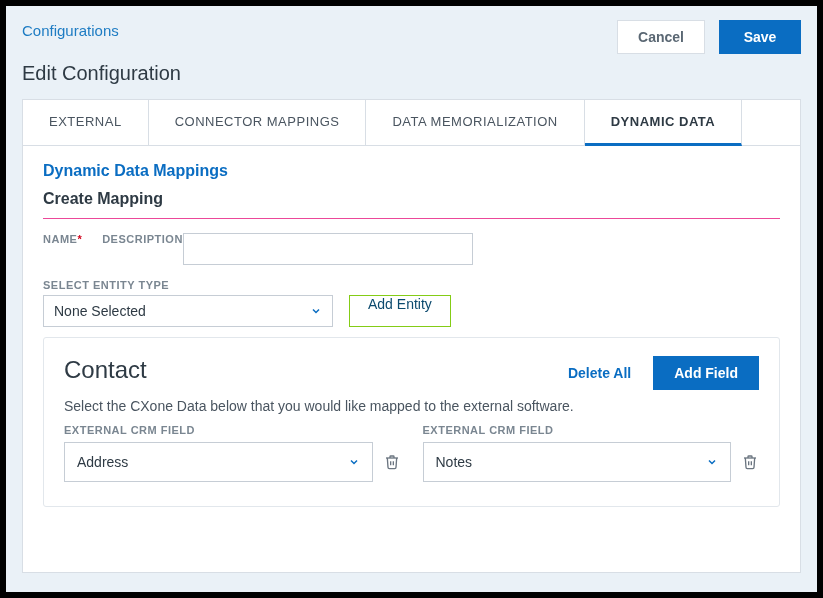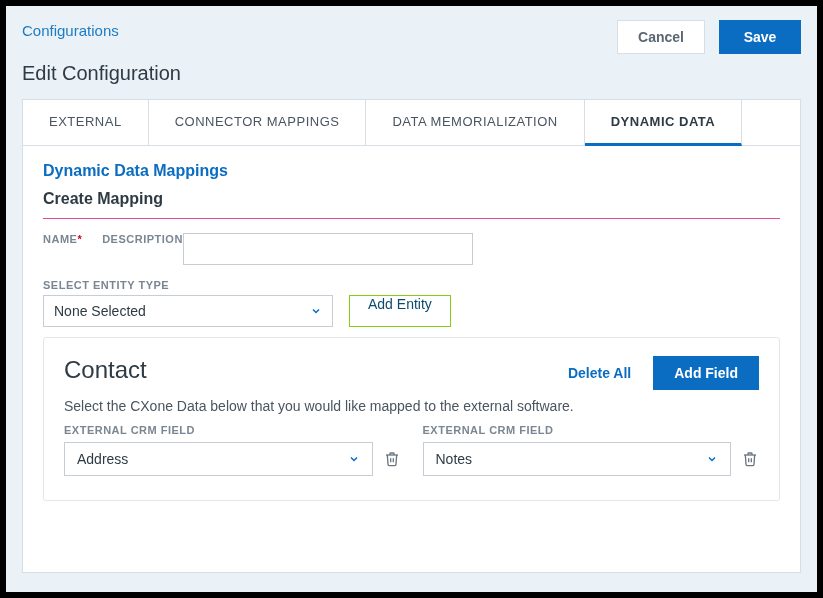--- a/index.html
+++ b/index.html
@@ -196,21 +196,21 @@
     font-size: 11px;
     letter-spacing: 0.5px;
     font-weight: 700;
     color: #7a8691;
     margin-bottom: 6px;
   }
   .field-line { display: flex; gap: 10px; align-items: center; }
   .select-full {
     flex: 1;
     position: relative;
-    height: 34px;
+    height: 40px;
     border: 1px solid #c6cdd5;
     background: #fff;
     display: flex;
     align-items: center;
     padding: 0 12px;
     font-size: 14px;
     color: #2e3a44;
     cursor: pointer;
     text-align: right;
   }

